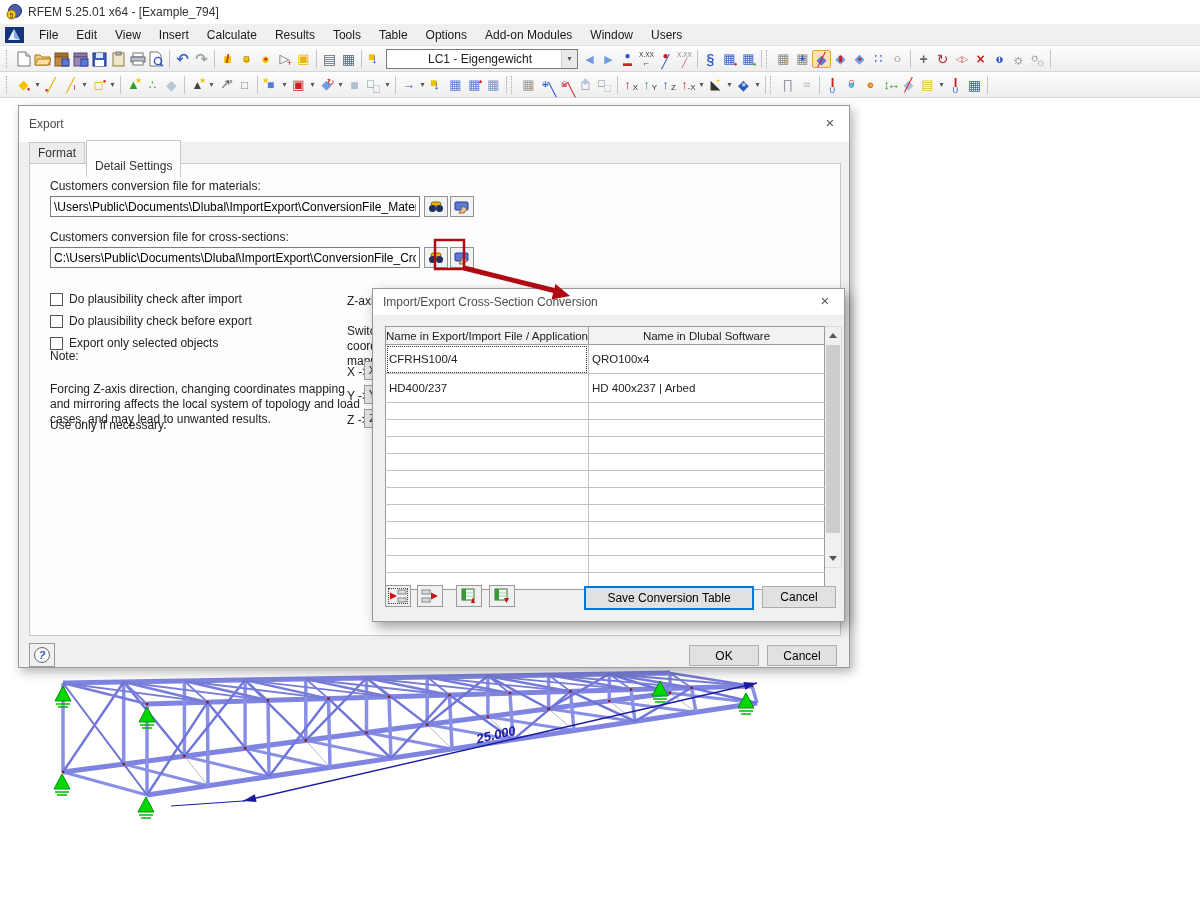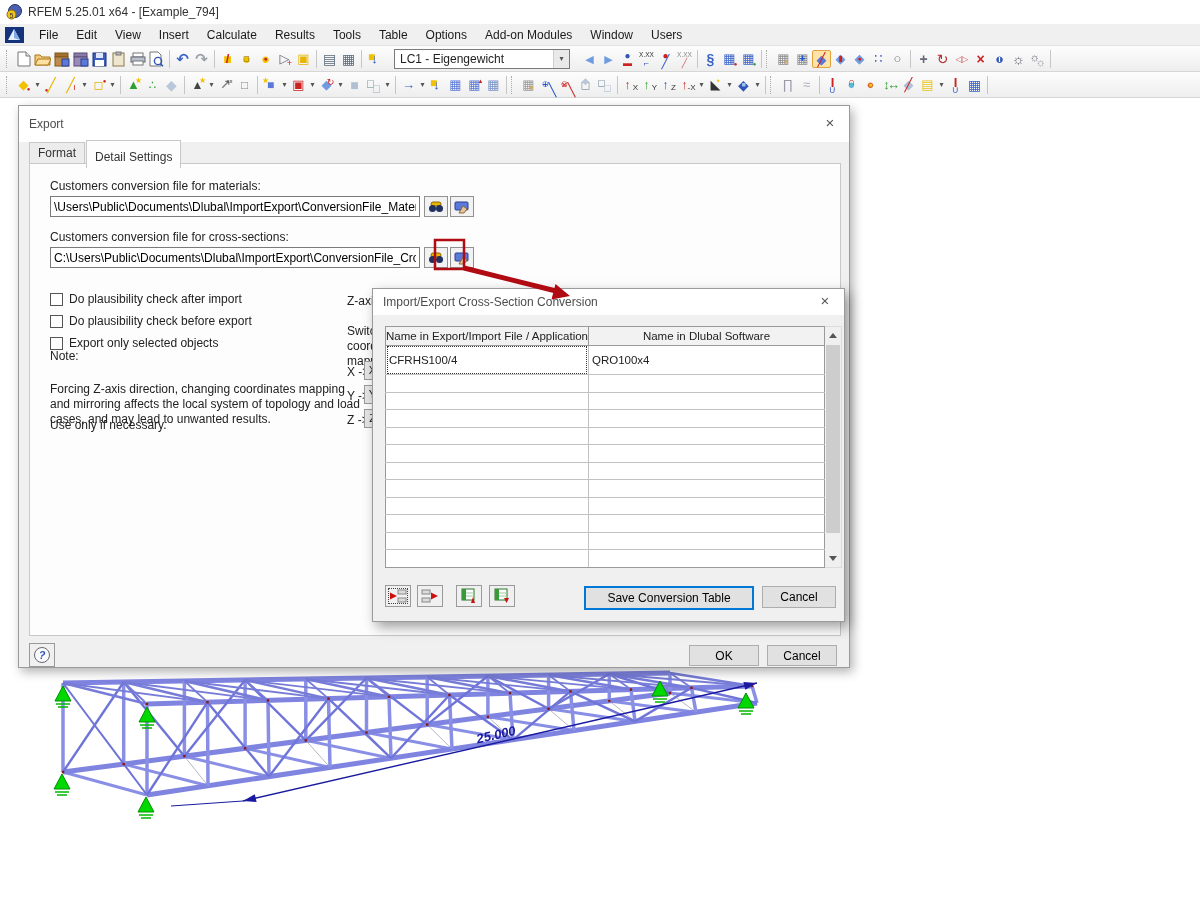--- a/index.html
+++ b/index.html
@@ -12,36 +12,36 @@
   .mi { padding:3px 9px; color:#1a1a1a; }
   .menu-appicon { width:22px; height:18px; margin:0 4px 0 2px; }
   .toolbar { height:26px; background:linear-gradient(#fdfdfd,#eeeeee); border-bottom:1px solid #d6d6d6; display:flex; align-items:center; padding-left:5px; }
   .grip { width:5px; height:18px; border-left:1px dotted #aaa; margin:0 3px 0 1px; }
   .sep { width:1px; height:18px; background:#c6c6c6; margin:0 3px; }
   .ic { width:19px; height:18px; position:relative; display:inline-block; text-align:center; line-height:18px; font-size:13px; flex:0 0 auto; }
   .ic svg { vertical-align:middle; }
   .ic i { font-style:normal; position:absolute; left:0; top:0; width:100%; line-height:18px; }
   .ic.sel { background:#ffe3a9; border:1px solid #e2a33d; border-radius:2px; }
   .dd { font-size:8px; color:#555; width:9px; display:inline-block; text-align:center; flex:0 0 auto; }
-  .combo { width:176px; height:20px; background:#fff; border:1px solid #7a7a7a; display:inline-flex; align-items:center; margin:0 10px; font-size:12px; }
+  .combo { width:192px; height:20px; background:#fff; border:1px solid #7a7a7a; display:inline-flex; align-items:center; margin:0 2px; font-size:12px;padding-left:36px; }
   .combo .val { flex:1; padding-left:5px; white-space:nowrap; overflow:hidden; }
   .combo .caret { width:16px; height:18px; background:#e9e9e9; border-left:1px solid #cfcfcf; text-align:center; line-height:18px; font-size:8px; color:#555; }
 
   
   .canvas { position:absolute; left:0; top:98px; width:1200px; height:802px; background:#fff; }
   #model { position:absolute; left:30px; top:562px; z-index:0; } 
 
   
   .dialog { position:absolute; background:#f0f0f0; border:1px solid #9a9a9a; box-shadow:3px 4px 10px rgba(0,0,0,.30); }
   .dlg-title { height:36px; background:#fff; display:flex; align-items:center; padding-left:10px; font-size:12px; color:#4d4d4d; }
   .dlg-x { margin-left:auto; width:38px; height:28px; text-align:center; line-height:26px; font-size:15px; color:#555; }
   .export-dlg { left:18px; top:105px; width:832px; height:563px; z-index:10; }
   .tabs { position:absolute; left:10px; top:36px; display:flex; font-size:12px; }
   .tab { padding:3px 8px 4px; border:1px solid #c8c8c8; border-bottom:none; background:#ececec; color:#333; margin-right:1px; }
-  .tab.active { background:#fdfdfd; position:relative; top:-2px; padding-top:9px; z-index:2; }
+  .tab.active { background:#fdfdfd; position:relative; top:-2px; padding-top:18px; z-index:2; }
   .tabpage { position:absolute; left:10px; top:57px; width:812px; height:473px; background:#fdfdfd; border:1px solid #c8c8c8; }
   .lbl { position:absolute; white-space:nowrap; }
   .field { position:absolute; height:21px; background:#fff; border:1px solid #7a7a7a; font-size:12px; padding:2px 3px; white-space:nowrap; overflow:hidden; font-family:"Liberation Sans","DejaVu Sans",sans-serif; width:370px; }
   .tool-btn { position:absolute; width:24px; height:21px; background:#f2f2f2; border:1px solid #919191; display:flex; align-items:center; justify-content:center; }
   .cbrow { position:absolute; display:flex; align-items:center; gap:6px; }
   .cb { width:13px; height:13px; background:#fff; border:1px solid #555; display:inline-block; }
   .note { position:absolute; width:312px; line-height:1.27; }
   .axisbox { position:absolute; width:17px; height:19px; background:#e6e6e6; border:1px solid #9a9a9a; text-align:center; line-height:17px; font-size:11px; }
   .btn { position:absolute; height:21px; background:#e1e1e1; border:1px solid #adadad; font-size:12px; text-align:center; font-family:"Liberation Sans","DejaVu Sans",sans-serif; display:flex; align-items:center; justify-content:center; }
   .help-btn { position:absolute; left:10px; top:537px; width:26px; height:24px; background:#f0f0f0; border:1px solid #9a9a9a; display:flex; align-items:center; justify-content:center; }
@@ -648,20 +648,24 @@
         <tbody>
             <tr>
           <th>Name in Export/Import File / Application</th>
           <th class="c2">Name in Dlubal Software</th>
         </tr>
         <tr>
               <td class="fc">CFRHS100/4</td>
               <td>QRO100x4</td>
             </tr>
         <tr>
+              <td>HD400/237</td>
+              <td>HD 400x237 | Arbed</td>
+            </tr>
+        <tr>
               <td></td>
               <td></td>
             </tr>
         <tr>
               <td></td>
               <td></td>
             </tr>
         <tr>
               <td></td>
               <td></td>

